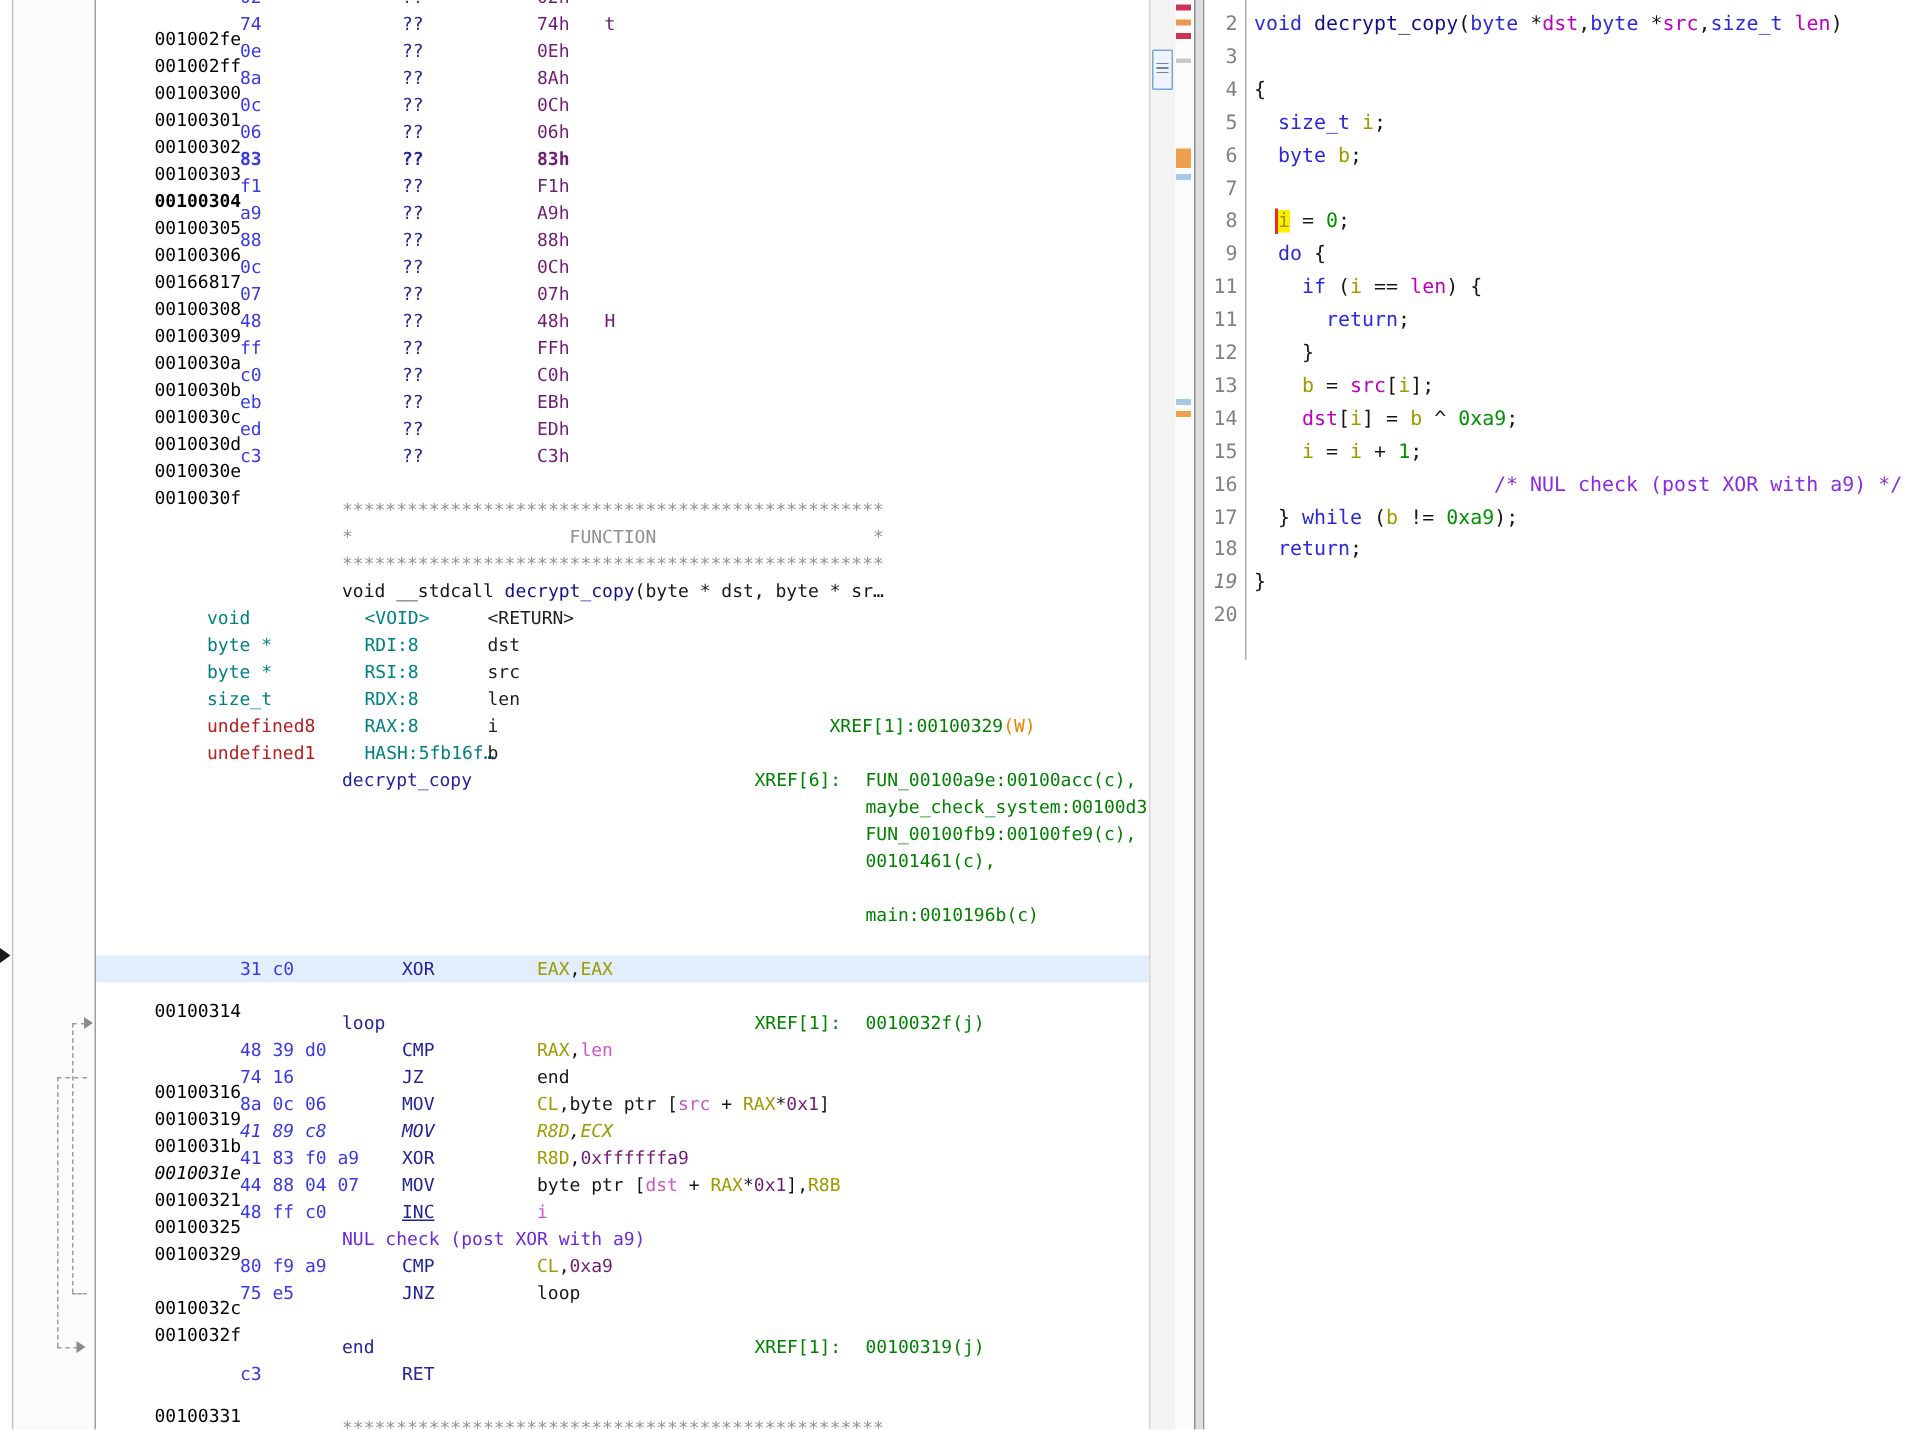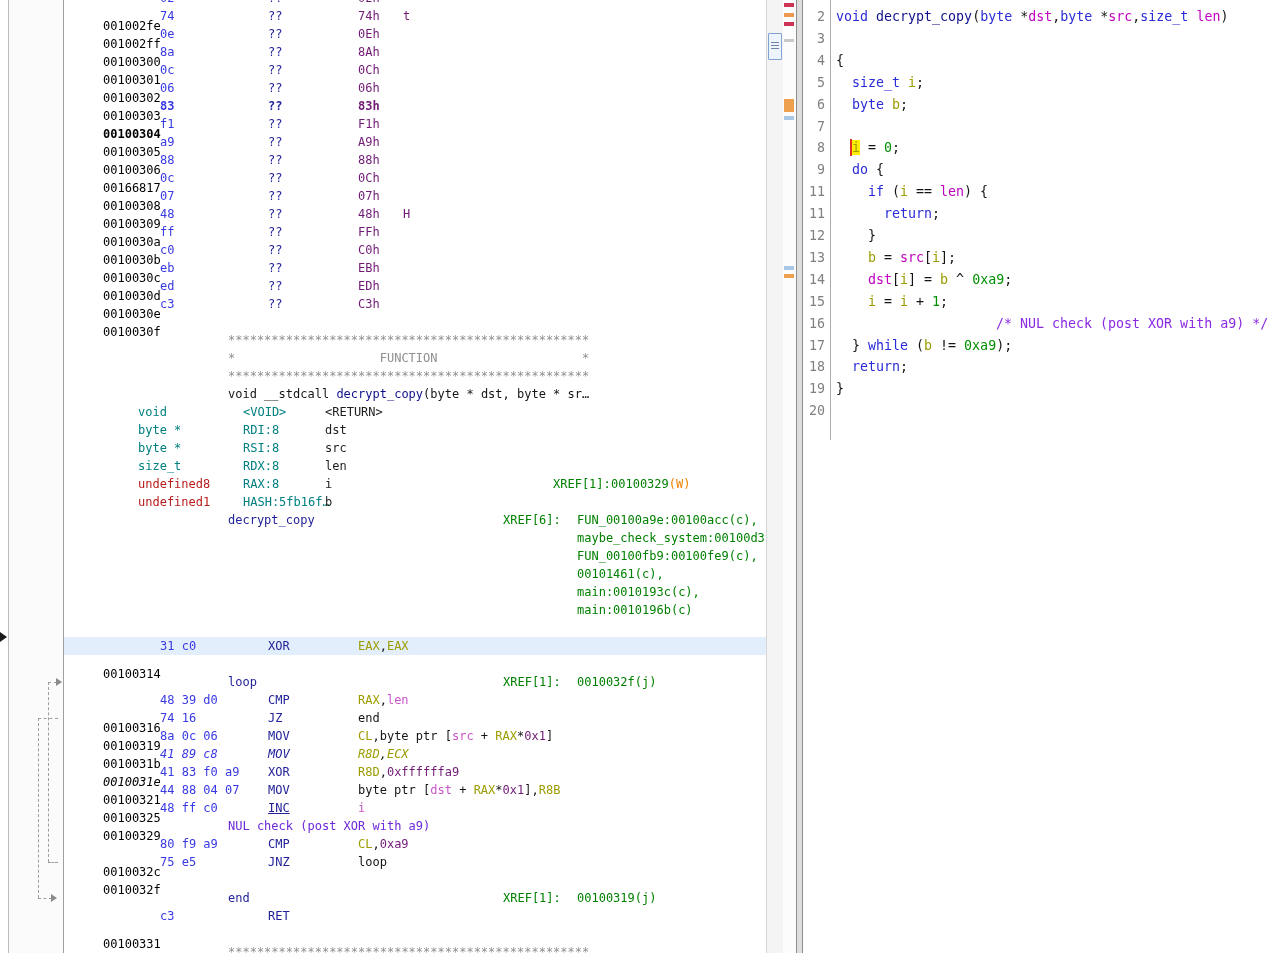--- a/index.html
+++ b/index.html
@@ -102,21 +102,20 @@
       <div class="lrow" style="top: 403px;"><span class="col-type k-type">void</span><span class="col-stor k-stor">&lt;VOID&gt;</span><span class="col-name k-nm">&lt;RETURN&gt;</span></div>
       <div class="lrow" style="top: 421px;"><span class="col-type k-type">byte *</span><span class="col-stor k-stor">RDI:8</span><span class="col-name k-nm">dst</span></div>
       <div class="lrow" style="top: 439px;"><span class="col-type k-type">byte *</span><span class="col-stor k-stor">RSI:8</span><span class="col-name k-nm">src</span></div>
       <div class="lrow" style="top: 457px;"><span class="col-type k-type">size_t</span><span class="col-stor k-stor">RDX:8</span><span class="col-name k-nm">len</span></div>
       <div class="lrow" style="top: 475px;"><span class="col-type k-utype">undefined8</span><span class="col-stor k-stor">RAX:8</span><span class="col-name k-nm">i</span><span class="col-xla k-xl">XREF[1]:</span><span class="col-xva"><span class="inl k-xv">00100329</span><span class="inl k-xw">(W)</span></span></div>
       <div class="lrow" style="top: 493px;"><span class="col-type k-utype">undefined1</span><span class="col-stor k-stor">HASH:5fb16f…</span><span class="col-name k-nm">b</span></div>
       <div class="lrow" style="top: 511px;"><span class="col-label k-lbl">decrypt_copy</span><span class="col-xlb k-xl">XREF[6]:</span><span class="col-xvb"><span class="inl k-xv">FUN_00100a9e:00100acc(c),</span></span></div>
       <div class="lrow" style="top: 529px;"><span class="col-xvb k-xv">maybe_check_system:00100d3f(…</span></div>
       <div class="lrow" style="top: 547px;"><span class="col-xvb k-xv">FUN_00100fb9:00100fe9(c),</span></div>
       <div class="lrow" style="top: 565px;"><span class="col-xvb k-xv">00101461(c),</span></div>
-      <div class="lrow" style="top: 583px;"><span class="col-xvb k-xv">main:0010193c(c),</span></div>
       <div class="lrow" style="top: 601px;"><span class="col-xvb k-xv">main:0010196b(c)</span></div>
       <div class="lrow sel" style="top: 637px;"><span class="col-addr k-addr">00100314</span><span class="col-bytes k-byte">31 c0</span><span class="col-f2 k-mn">XOR</span><span class="col-f3"><span class="inl k-reg">EAX</span><span class="inl k-pln">,</span><span class="inl k-reg">EAX</span></span></div>
       <div class="lrow" style="top: 655px;"></div>
       <div class="lrow" style="top: 673px;"><span class="col-label k-lbl">loop</span><span class="col-xlb k-xl">XREF[1]:</span><span class="col-xvb"><span class="inl k-xv">0010032f(j)</span></span></div>
       <div class="lrow" style="top: 691px;"><span class="col-addr k-addr">00100316</span><span class="col-bytes k-byte">48 39 d0</span><span class="col-f2 k-mn">CMP</span><span class="col-f3"><span class="inl k-reg">RAX</span><span class="inl k-pln">,</span><span class="inl k-var">len</span></span></div>
       <div class="lrow" style="top: 709px;"><span class="col-addr k-addr">00100319</span><span class="col-bytes k-byte">74 16</span><span class="col-f2 k-mn">JZ</span><span class="col-f3"><span class="inl k-lblref">end</span></span></div>
       <div class="lrow" style="top: 727px;"><span class="col-addr k-addr">0010031b</span><span class="col-bytes k-byte">8a 0c 06</span><span class="col-f2 k-mn">MOV</span><span class="col-f3"><span class="inl k-reg">CL</span><span class="inl k-pln">,</span><span class="inl k-pln">byte ptr [</span><span class="inl k-var">src</span><span class="inl k-pln"> + </span><span class="inl k-reg">RAX</span><span class="inl k-pln">*</span><span class="inl k-num">0x1</span><span class="inl k-pln">]</span></span></div>
       <div class="lrow" style="top: 745px; font-style: italic;"><span class="col-addr k-addr">0010031e</span><span class="col-bytes k-byte">41 89 c8</span><span class="col-f2 k-mn">MOV</span><span class="col-f3"><span class="inl k-reg">R8D</span><span class="inl k-pln">,</span><span class="inl k-reg">ECX</span></span></div>
       <div class="lrow" style="top: 763px;"><span class="col-addr k-addr">00100321</span><span class="col-bytes k-byte">41 83 f0 a9</span><span class="col-f2 k-mn">XOR</span><span class="col-f3"><span class="inl k-reg">R8D</span><span class="inl k-pln">,</span><span class="inl k-num">0xffffffa9</span></span></div>
       <div class="lrow" style="top: 781px;"><span class="col-addr k-addr">00100325</span><span class="col-bytes k-byte">44 88 04 07</span><span class="col-f2 k-mn">MOV</span><span class="col-f3"><span class="inl k-pln">byte ptr [</span><span class="inl k-var">dst</span><span class="inl k-pln"> + </span><span class="inl k-reg">RAX</span><span class="inl k-pln">*</span><span class="inl k-num">0x1</span><span class="inl k-pln">],</span><span class="inl k-reg">R8B</span></span></div>
@@ -181,19 +180,19 @@
       <div class="dnum" style="top: 268.8px;">14</div>
       <div class="dline" style="top: 268.8px; padding-left: 37px;"><span class="inl d-param">dst</span><span class="inl d-pln">[</span><span class="inl d-local">i</span><span class="inl d-pln">] = </span><span class="inl d-local">b</span><span class="inl d-pln"> ^ </span><span class="inl d-num">0xa9</span><span class="inl d-pln">;</span></div>
       <div class="dnum" style="top: 290.7px;">15</div>
       <div class="dline" style="top: 290.7px; padding-left: 37px;"><span class="inl d-local">i</span><span class="inl d-pln"> = </span><span class="inl d-local">i</span><span class="inl d-pln"> + </span><span class="inl d-num">1</span><span class="inl d-pln">;</span></div>
       <div class="dnum" style="top: 312.6px;">16</div>
       <div class="dline" style="top: 312.6px; padding-left: 165px;"><span class="inl d-cmt">/* NUL check (post XOR with a9) */</span></div>
       <div class="dnum" style="top: 334.5px;">17</div>
       <div class="dline" style="top: 334.5px; padding-left: 21px;"><span class="inl d-pln">} </span><span class="inl d-kw">while</span><span class="inl d-pln"> (</span><span class="inl d-local">b</span><span class="inl d-pln"> != </span><span class="inl d-num">0xa9</span><span class="inl d-pln">);</span></div>
       <div class="dnum" style="top: 356.4px;">18</div>
       <div class="dline" style="top: 356.4px; padding-left: 21px;"><span class="inl d-kw">return</span><span class="inl d-pln">;</span></div>
-      <div class="dnum" style="top: 378.3px;">19</div>
+      <div class="dnum" style="top: 378.3px; font-style: italic;">19</div>
       <div class="dline" style="top: 378.3px; padding-left: 5px;"><span class="inl d-pln">}</span></div>
       <div class="dnum" style="top: 400.2px;">20</div>
       <div class="dline" style="top: 400.2px; padding-left: 5px;"></div>
     </div>
 
 </div>
 
 </body></html>

